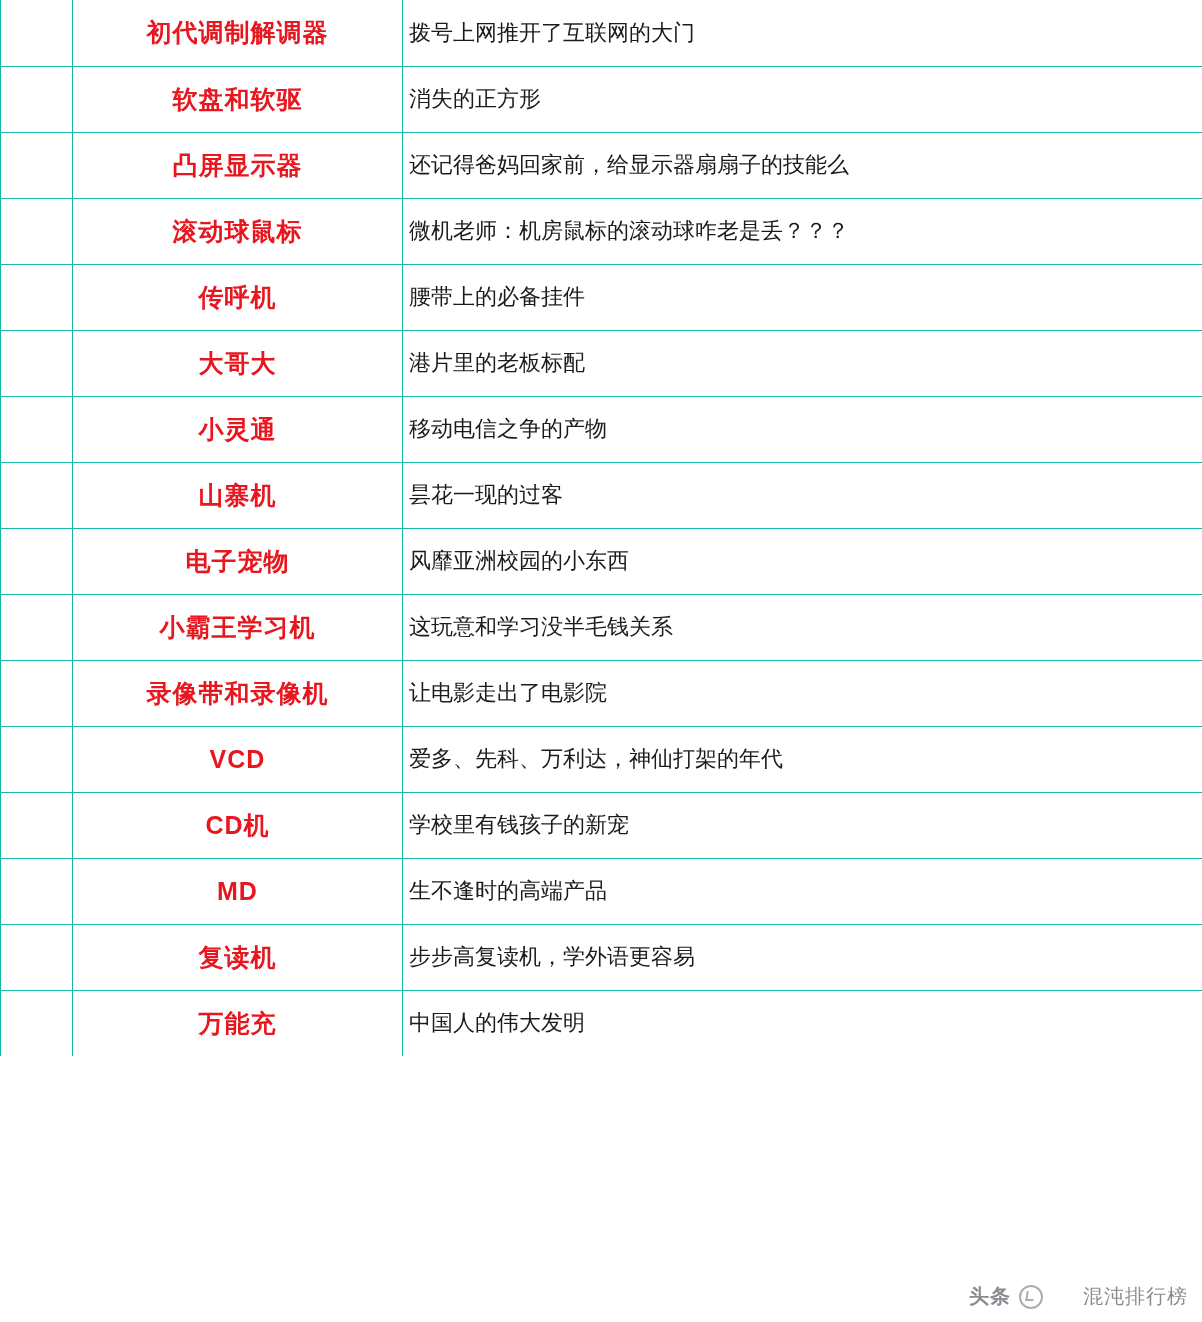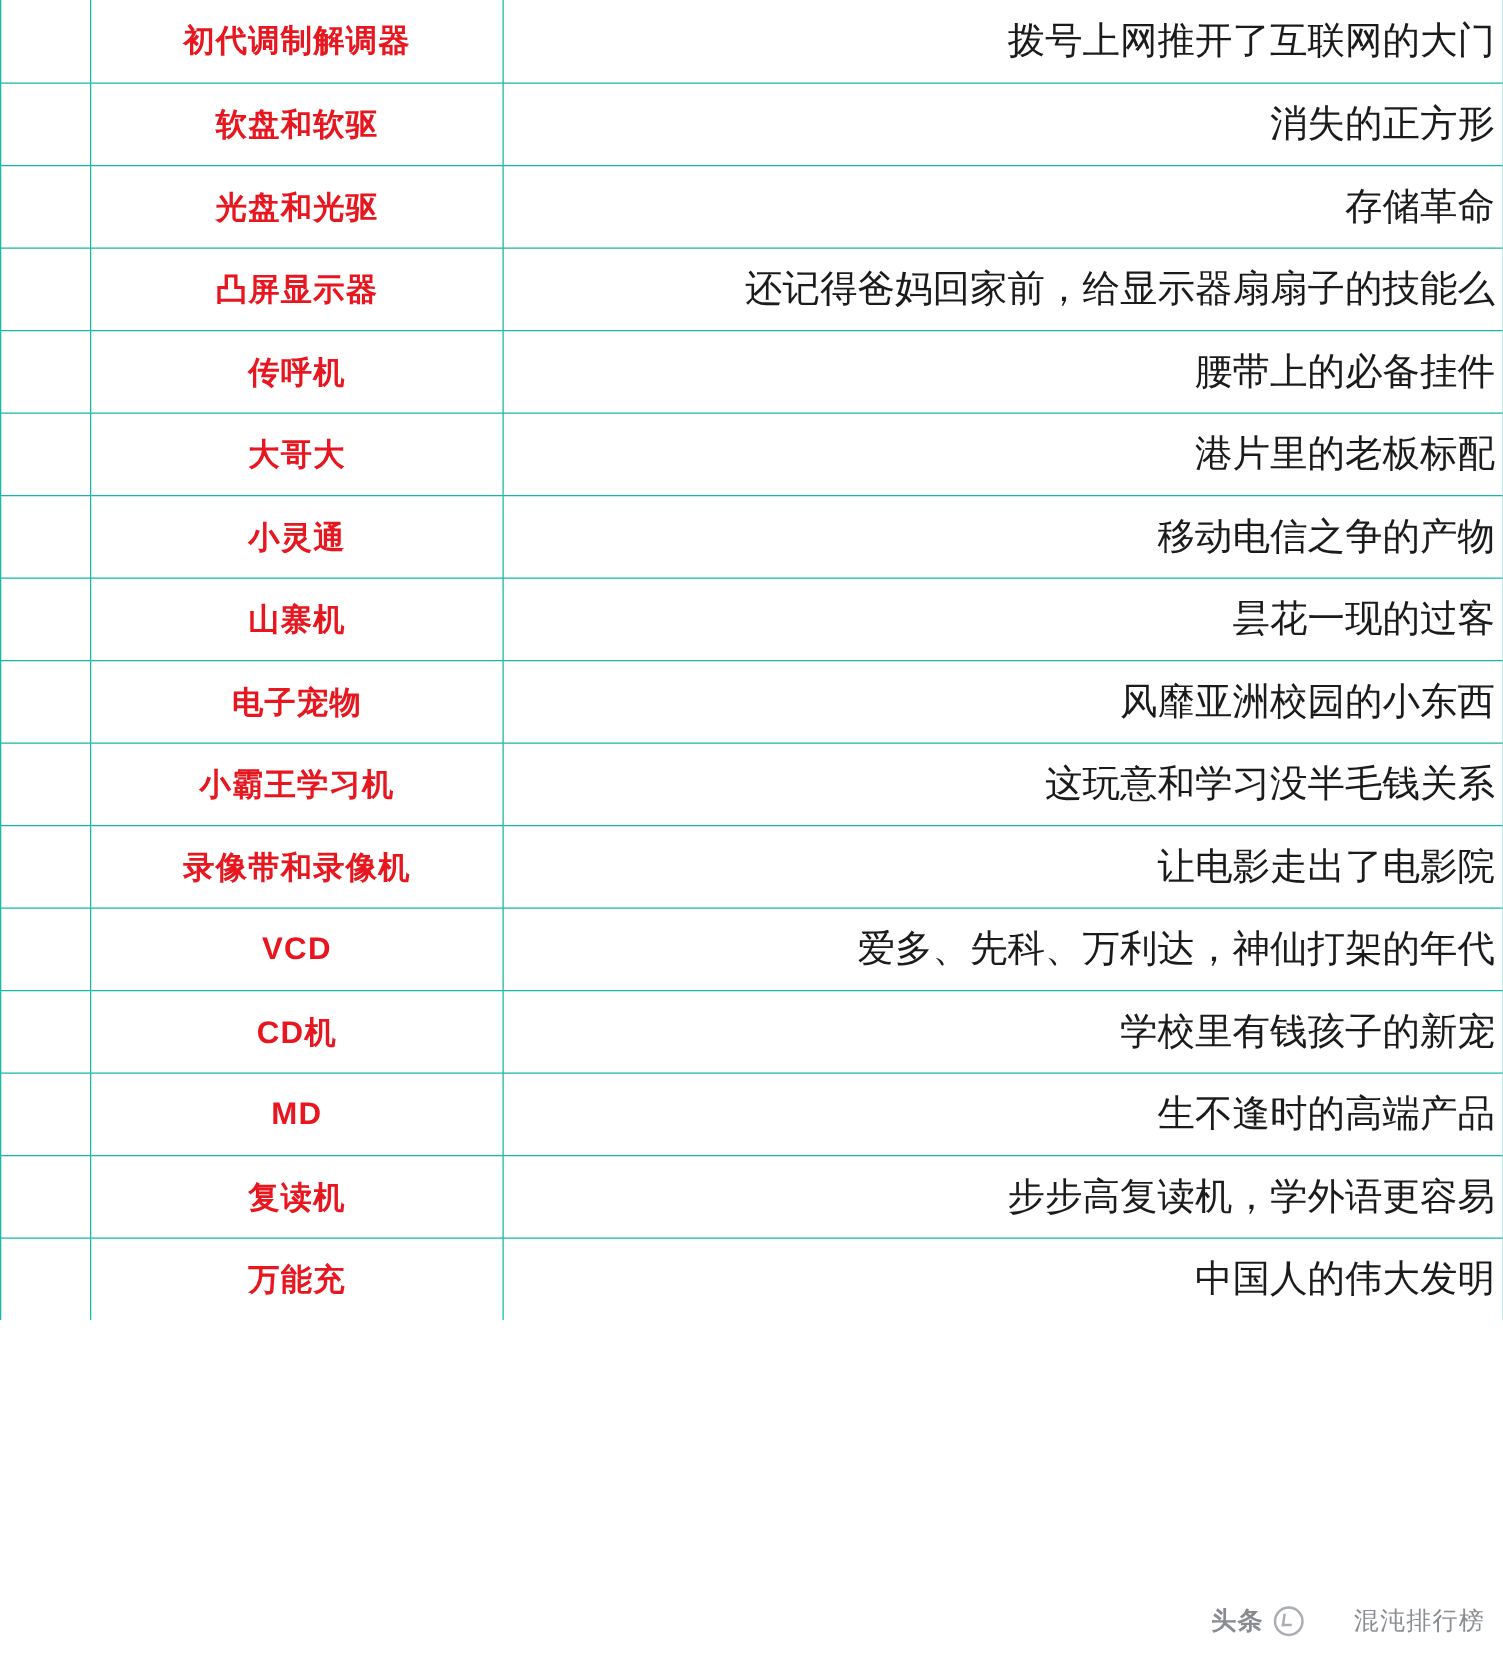--- a/index.html
+++ b/index.html
@@ -49,23 +49,23 @@
 
   .name-cell {
     text-align: center;
     color: #e8161f;
     font-weight: bold;
     font-size: 25px;
     letter-spacing: 1px;
     white-space: nowrap;
   }
   .desc-cell {
-    text-align: right;
+    text-align: left;
     color: #1b1b1b;
-    font-size: 30px;
+    font-size: 22px;
     white-space: nowrap;
   }
   .watermark {
     position: absolute;
     right: 14px;
     bottom: 12px;
     display: flex;
     align-items: center;
     gap: 8px;
     opacity: 0.72;
@@ -119,27 +119,27 @@
           <td class="name-cell">初代调制解调器</td>
           <td class="desc-cell desc">拨号上网推开了互联网的大门</td>
         </tr>
         <tr>
           <td class="lead"></td>
           <td class="name-cell">软盘和软驱</td>
           <td class="desc-cell desc">消失的正方形</td>
         </tr>
         <tr>
           <td class="lead"></td>
-          <td class="name-cell">光盘和光驱</td>
-          <td class="desc-cell desc">存储革命</td>
-        </tr>
-        <tr>
-          <td class="lead"></td>
           <td class="name-cell">凸屏显示器</td>
           <td class="desc-cell desc">还记得爸妈回家前，给显示器扇扇子的技能么</td>
+        </tr>
+        <tr>
+          <td class="lead"></td>
+          <td class="name-cell">滚动球鼠标</td>
+          <td class="desc-cell desc">微机老师：机房鼠标的滚动球咋老是丢？？？</td>
         </tr>
         <tr>
           <td class="lead"></td>
           <td class="name-cell">传呼机</td>
           <td class="desc-cell desc">腰带上的必备挂件</td>
         </tr>
         <tr>
           <td class="lead"></td>
           <td class="name-cell">大哥大</td>
           <td class="desc-cell desc">港片里的老板标配</td>

